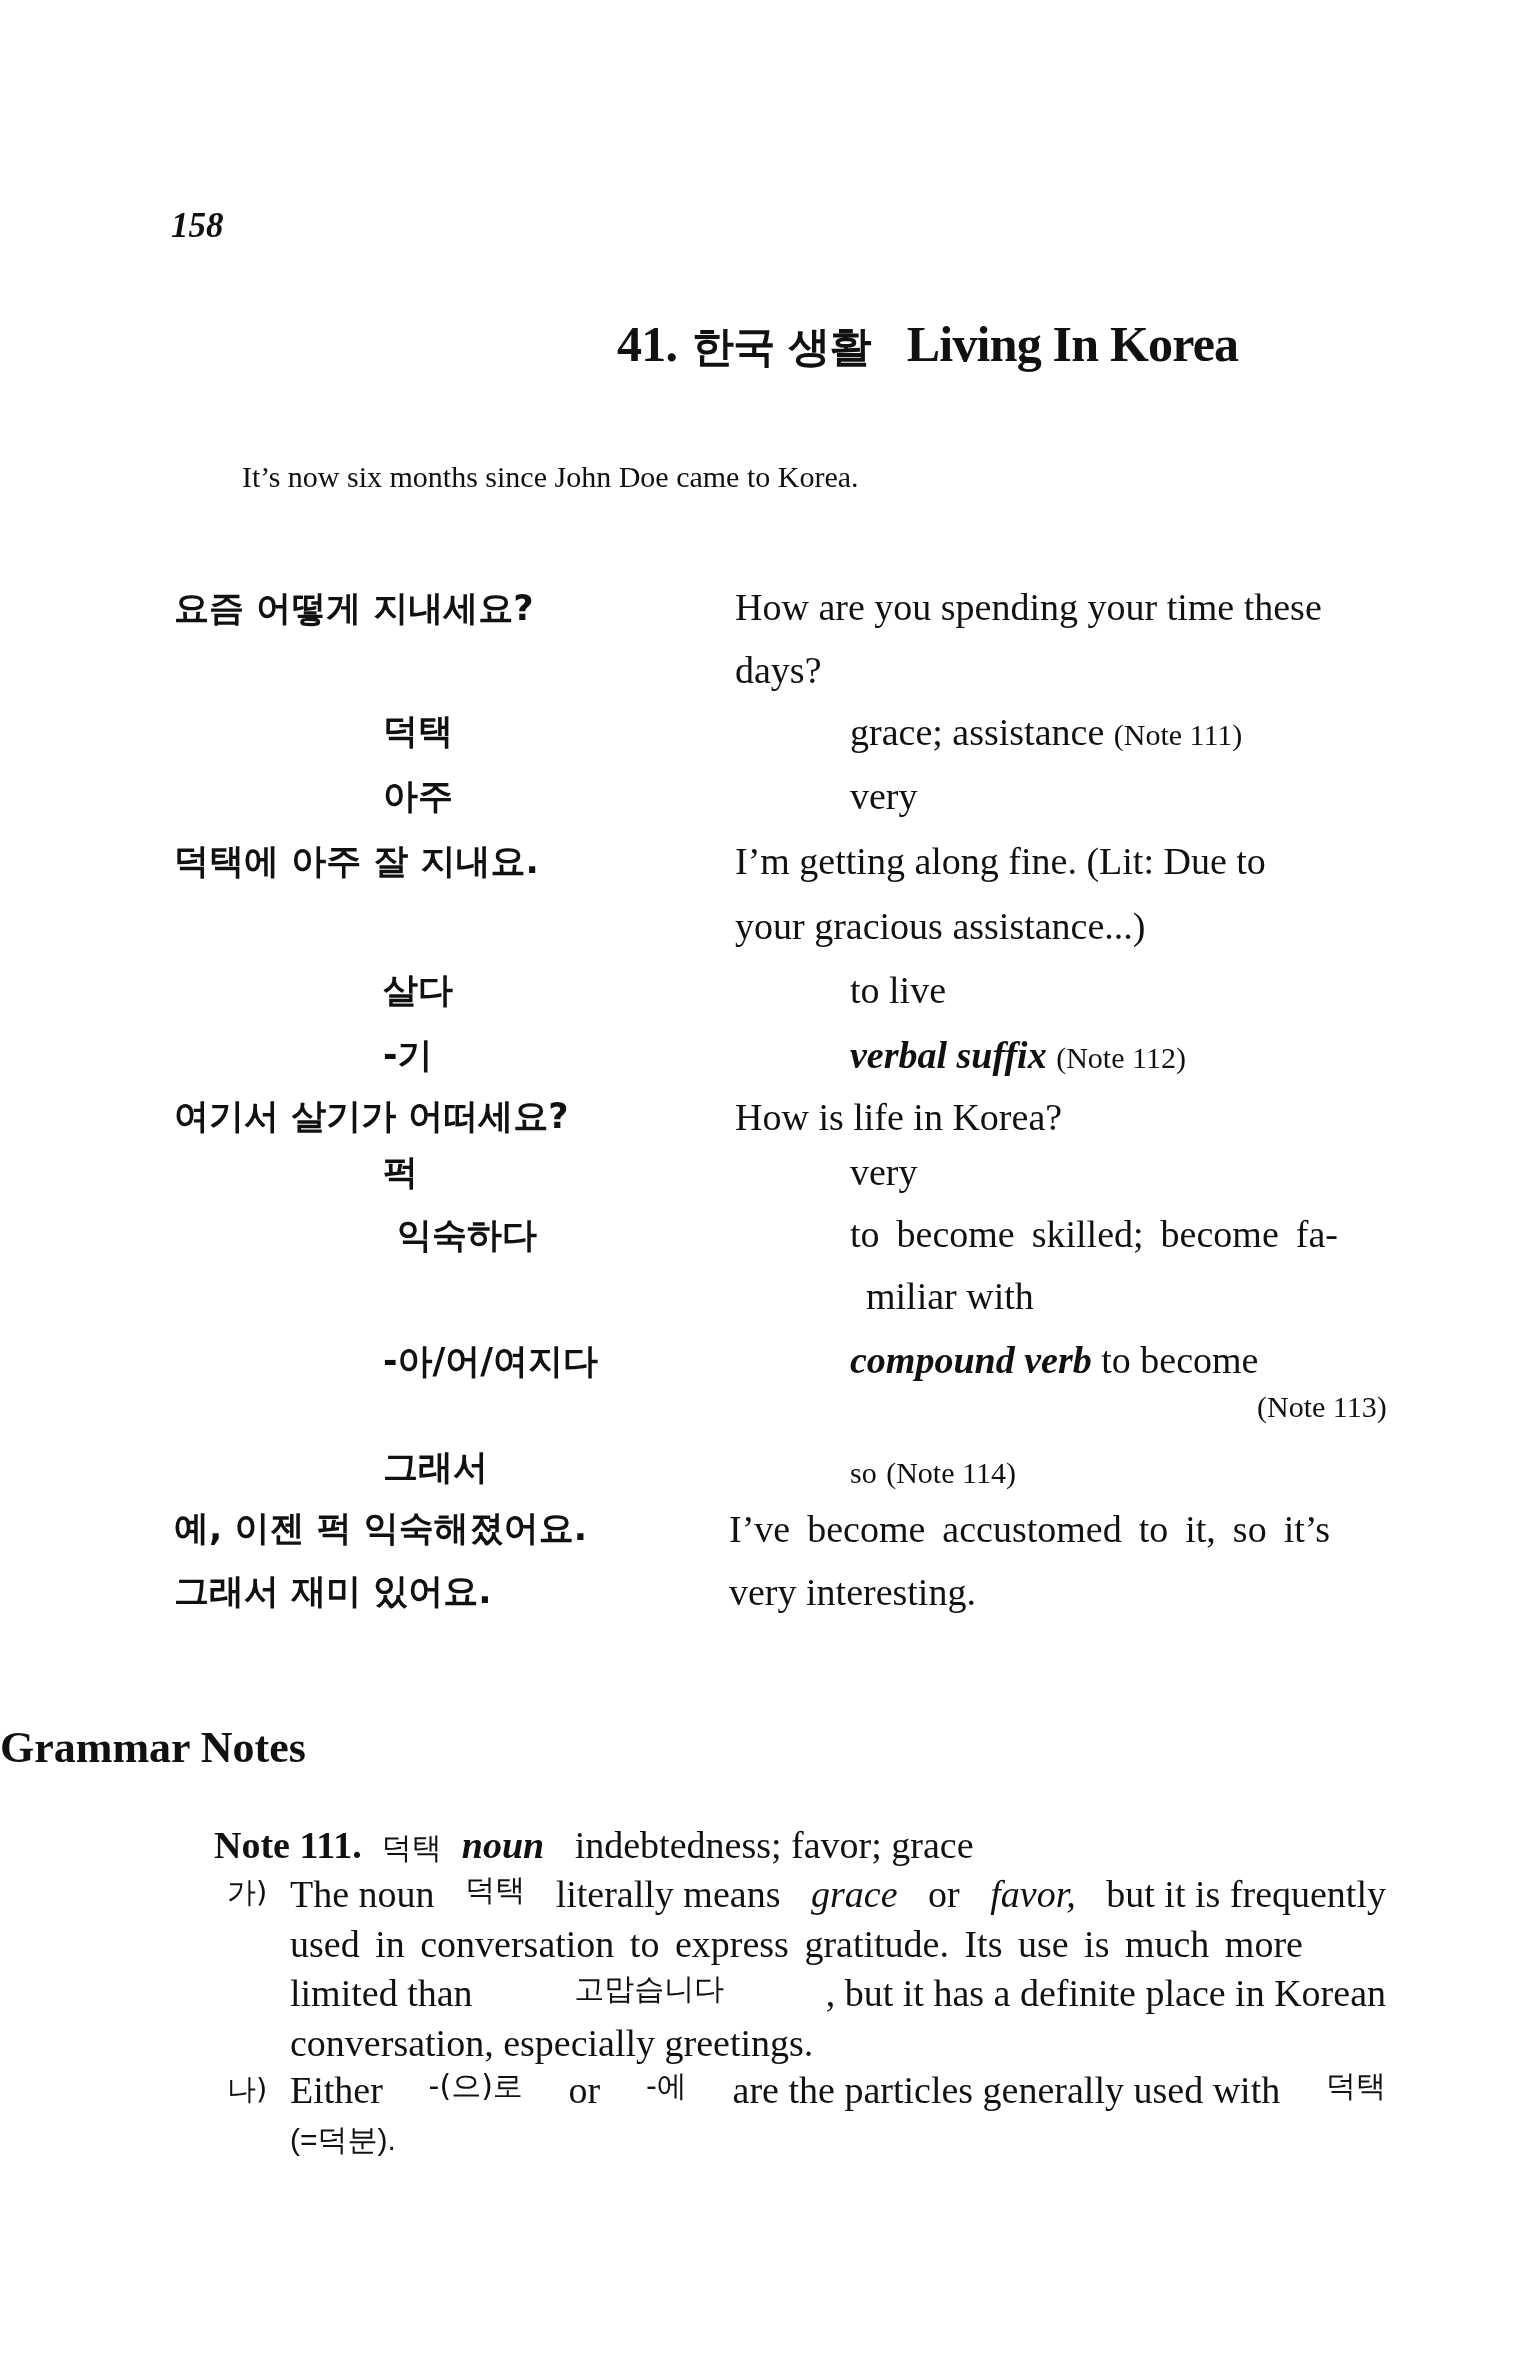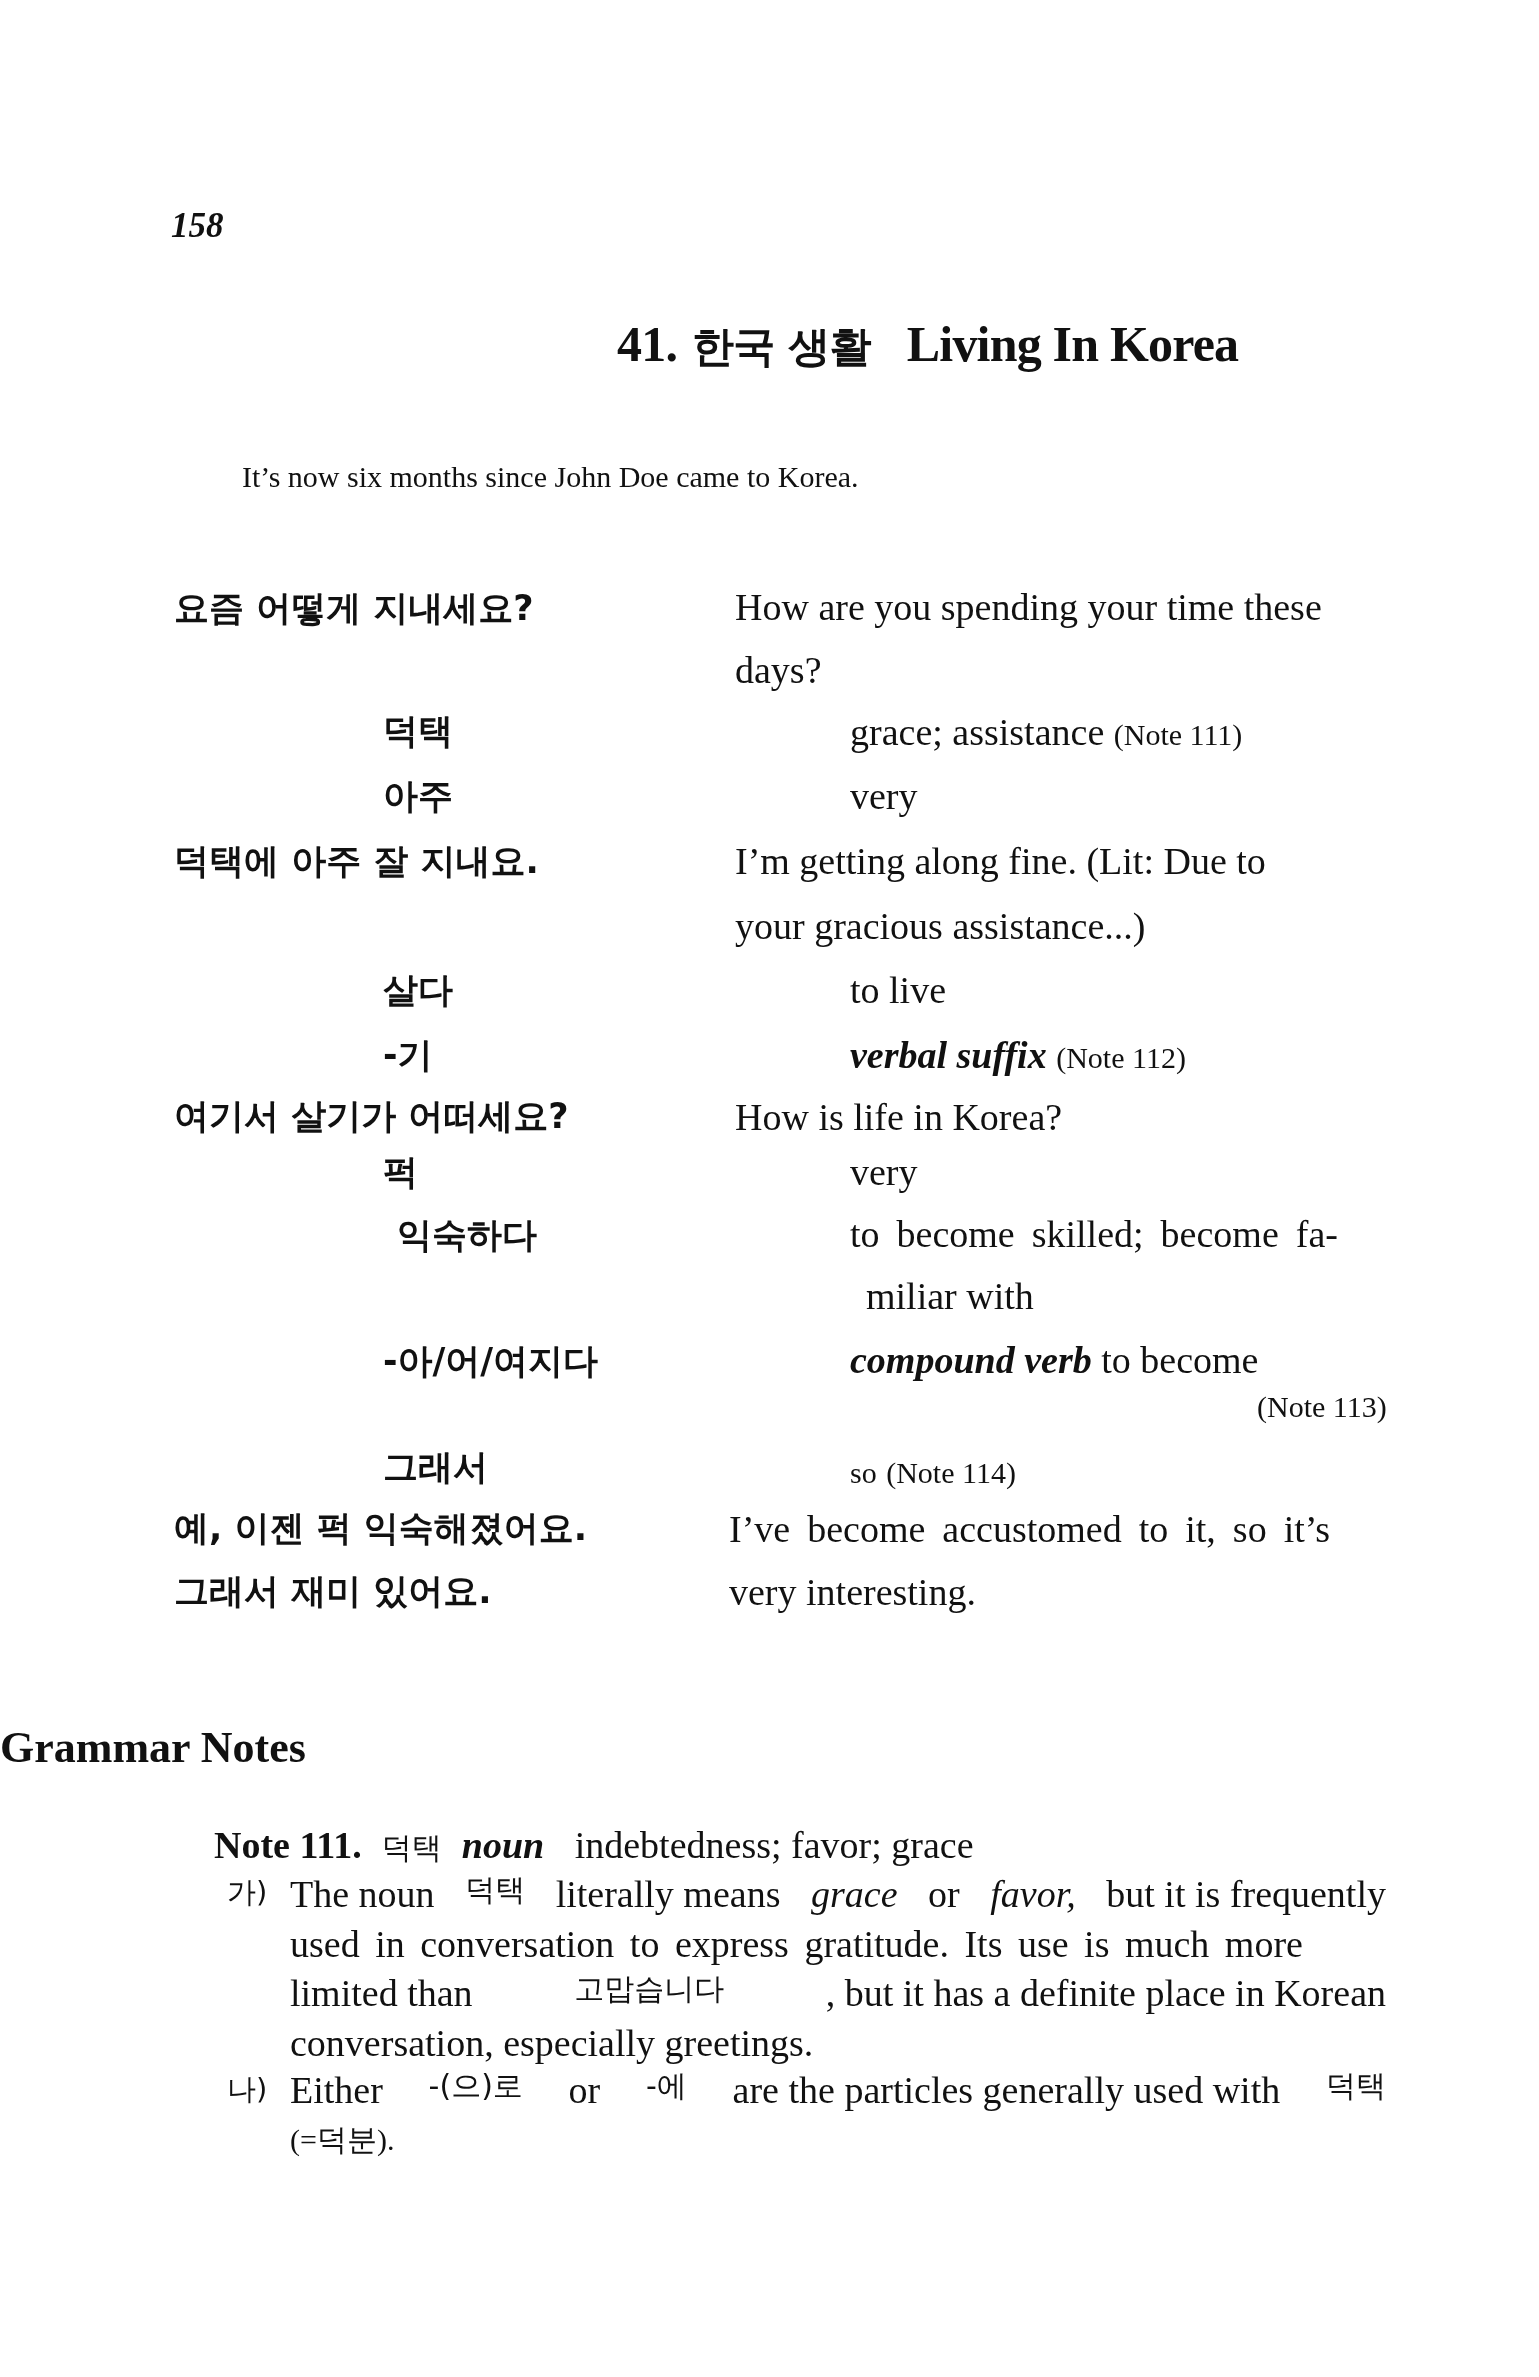--- a/index.html
+++ b/index.html
@@ -115,14 +115,14 @@
 
 <div class="abs notes ko-s" style="left:227px; top:2075px; font-family:'DejaVu Sans',sans-serif; font-size:29px;">나)</div>
 <div class="abs notes just" style="left:290px; top:2071px;">
   <span>Either</span>
   <span class="ko-s">-(으)로</span>
   <span>or</span>
   <span class="ko-s">-에</span>
   <span>are the particles generally used with</span>
   <span class="ko-s">덕택</span>
 </div>
-<div class="abs notes ko-s" style="left:290px; top:2125px; font-family:Liberation Serif, serif; font-size:30px;">(=덕분).</div>
+<div class="abs notes ko-s" style="left:290px; top:2125px; font-family:Liberation Sans, sans-serif; font-size:30px;">(=덕분).</div>
 
 
 </body></html>

